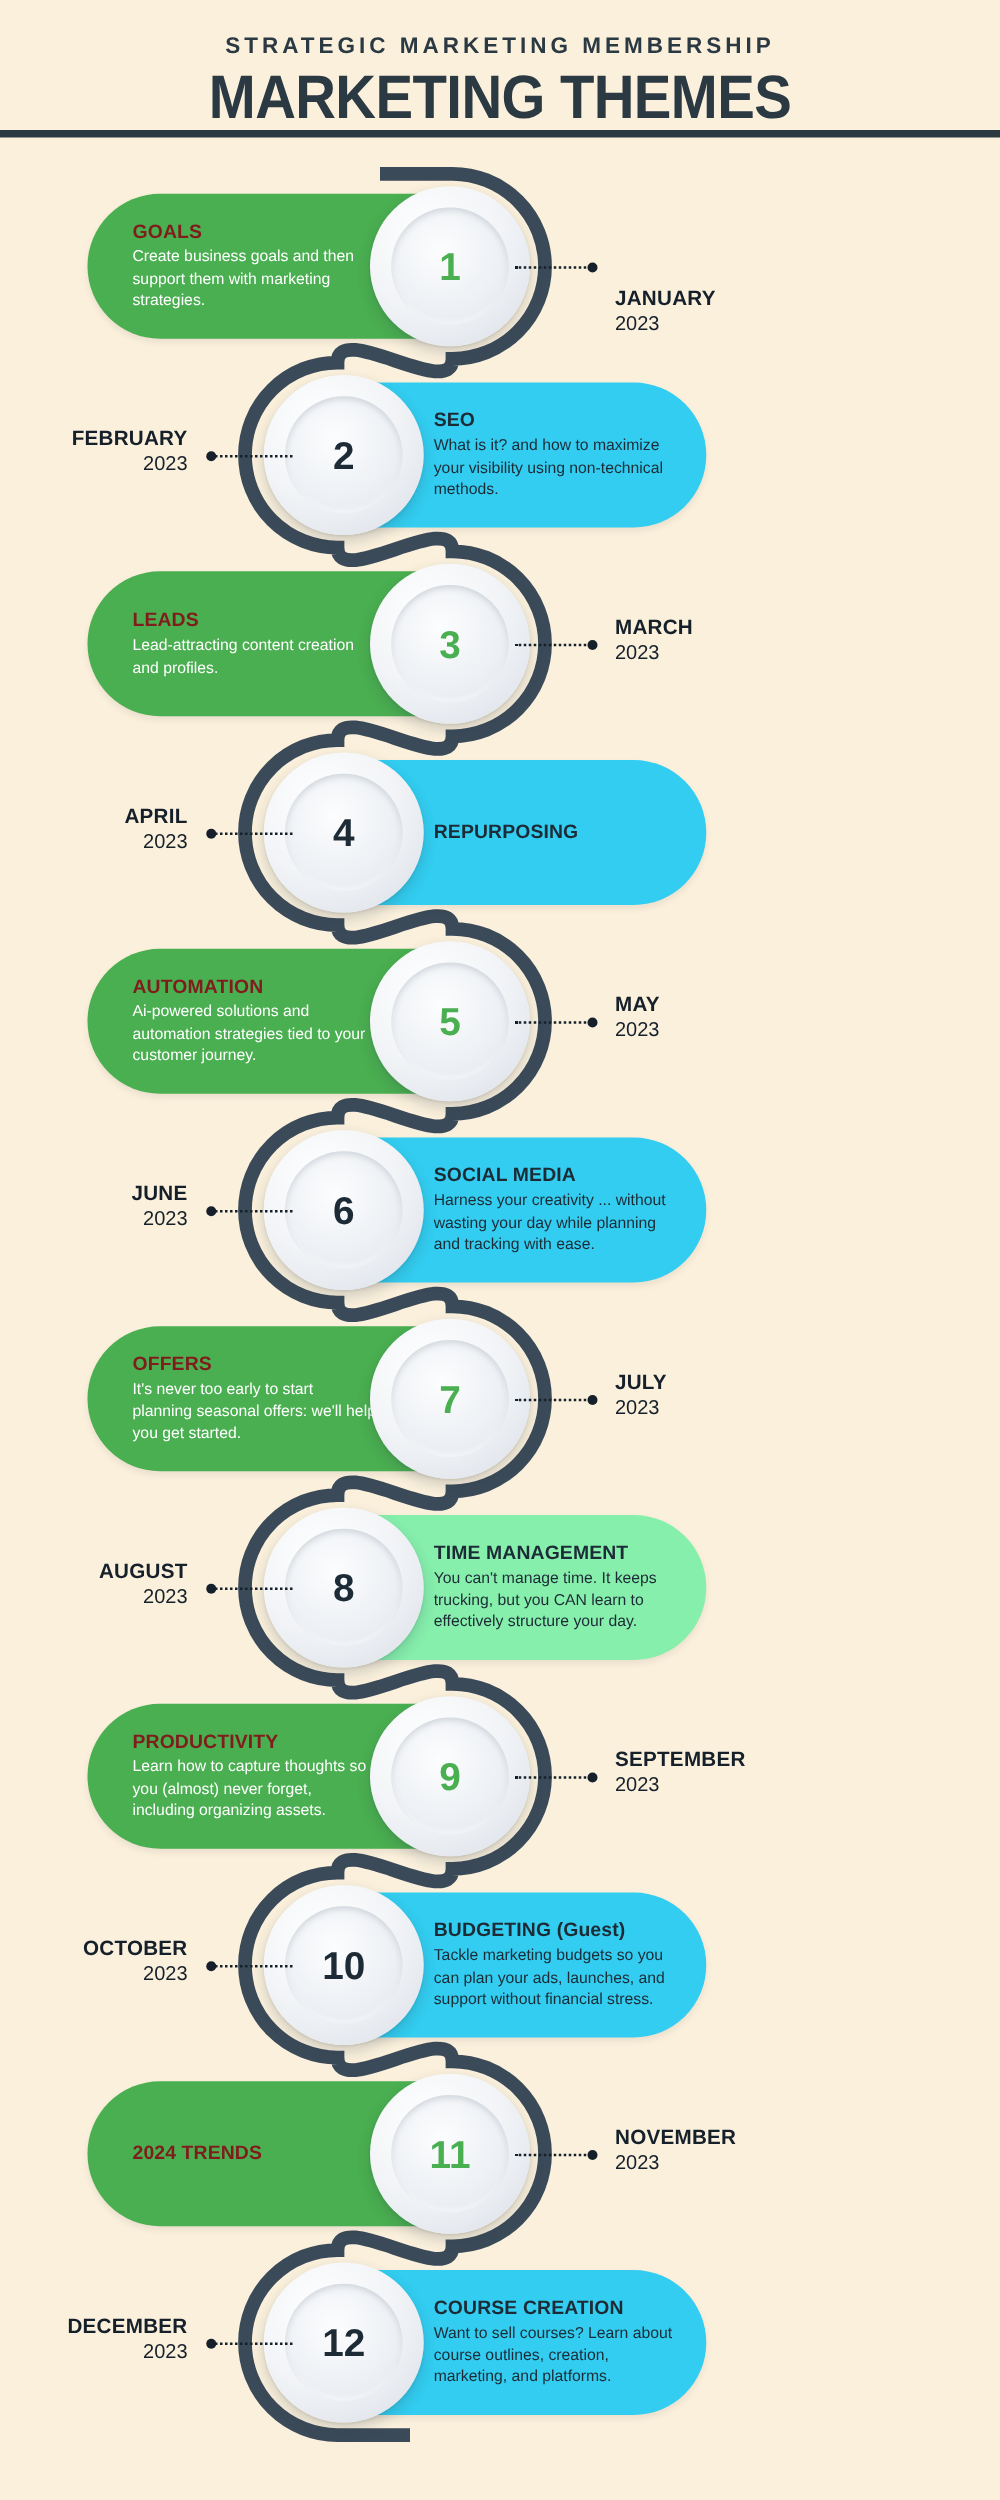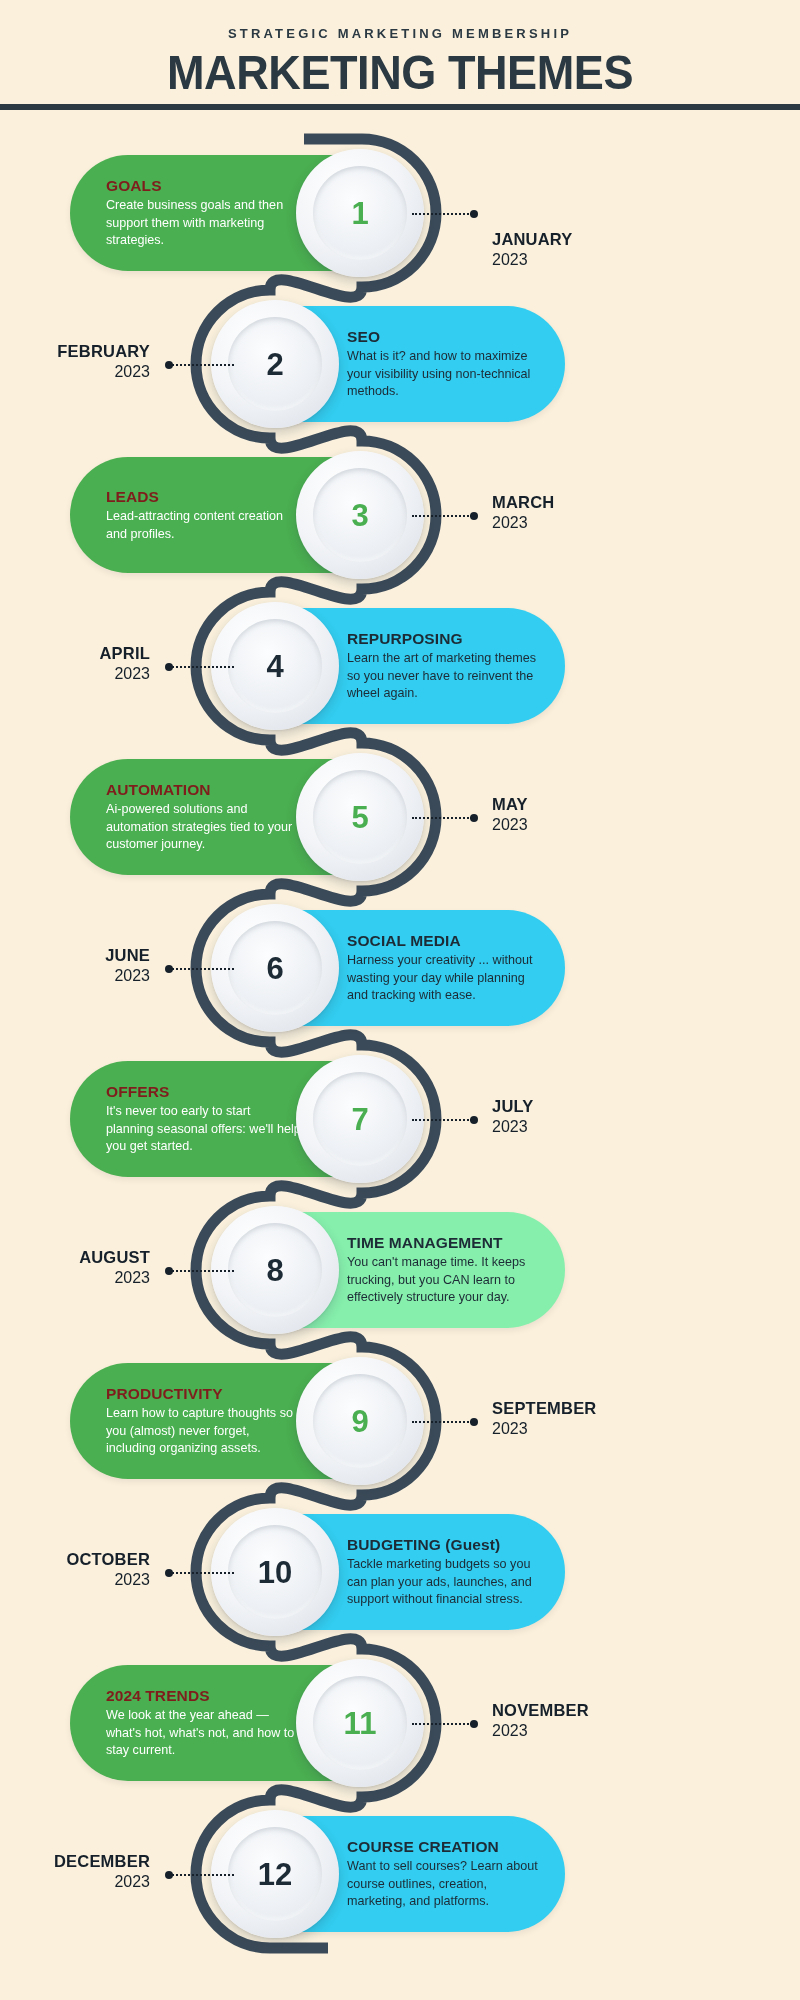--- a/index.html
+++ b/index.html
@@ -20,21 +20,21 @@
   
   .header {
     position: absolute;
     top: 0; left: 0;
     width: 800px;
     height: 106px;
     text-align: center;
   }
   .kicker {
     margin-top: 26px;
-    font-size: 13px;
+    font-size: 18px;
     font-weight: 700;
     letter-spacing: 3.2px;
     color: #2b3943;
     font-family: "Liberation Sans", sans-serif;
   }
   .main-title {
     margin-top: 5px;
     font-size: 49px;
     line-height: 52px;
     font-weight: 700;
@@ -247,21 +247,20 @@
           <div class="date-month">MARCH</div>
           <div class="date-year">2023</div>
         </div>
         <div class="connector" style="left: 412px; width: 60px; top: 58px;"></div>
         <div class="dot" style="left: 470px; top: 55px;"></div>
       </div>
       <div class="row" style="top: 608px; height: 116px;">
         <div class="card blue" style="background: rgb(50, 205, 240);">
           <div class="card-text">
             <div class="card-title">REPURPOSING</div>
-            <div class="card-desc">Learn the art of marketing themes so you never have to reinvent the wheel again.</div>
           </div>
           <div class="badge">
             <div class="badge-inner">
               <div class="badge-num">4</div>
             </div>
           </div>
         </div>
         <div class="date left" style="left: 0px; width: 150px; top: 35px;">
           <div class="date-month">APRIL</div>
           <div class="date-year">2023</div>
@@ -380,21 +379,20 @@
           <div class="date-month">OCTOBER</div>
           <div class="date-year">2023</div>
         </div>
         <div class="connector" style="left: 172px; width: 62px; top: 58px;"></div>
         <div class="dot" style="left: 165px; top: 55px;"></div>
       </div>
       <div class="row" style="top: 1665px; height: 116px;">
         <div class="card green" style="background: rgb(74, 175, 80);">
           <div class="card-text">
             <div class="card-title">2024 TRENDS</div>
-            <div class="card-desc">We look at the year ahead — what's hot, what's not, and how to stay current.</div>
           </div>
           <div class="badge">
             <div class="badge-inner">
               <div class="badge-num">11</div>
             </div>
           </div>
         </div>
         <div class="date right" style="left: 492px; top: 35px;">
           <div class="date-month">NOVEMBER</div>
           <div class="date-year">2023</div>

